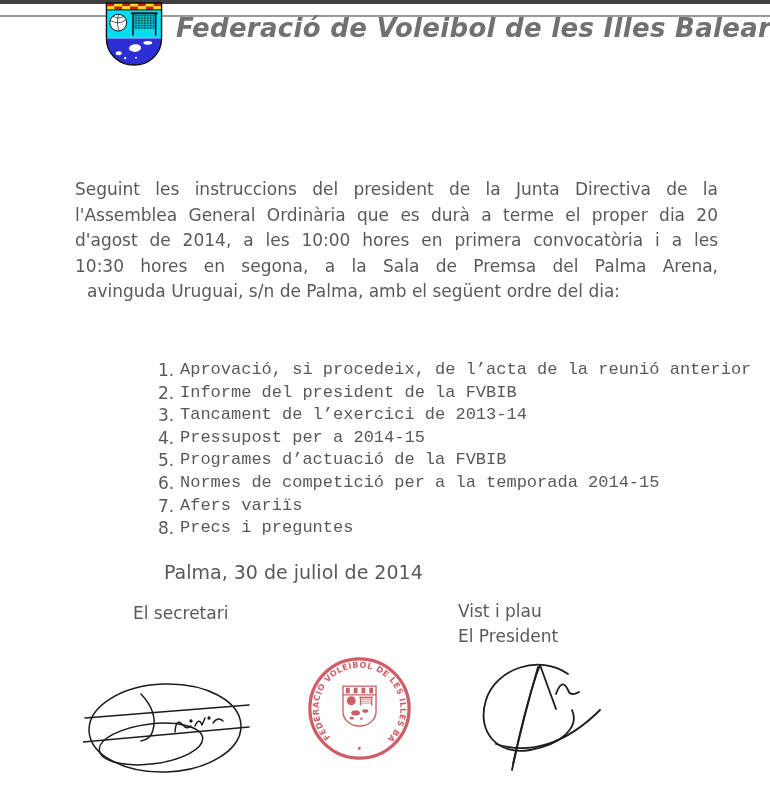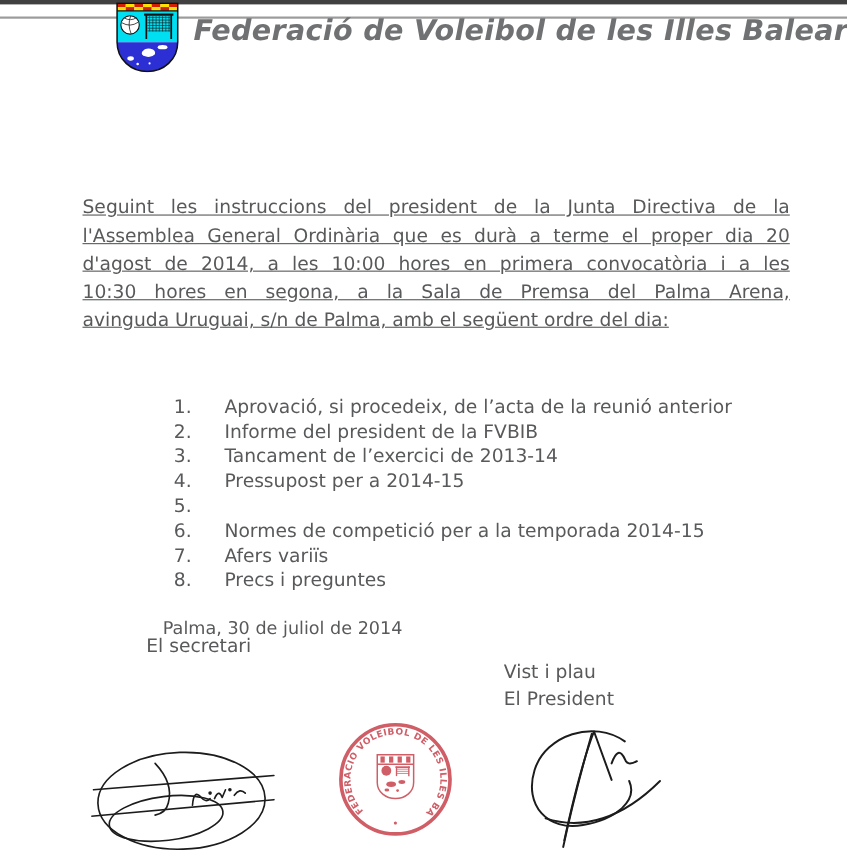--- a/index.html
+++ b/index.html
@@ -8,29 +8,29 @@
     font-family:"DejaVu Sans","Liberation Sans",sans-serif;
   }
   .top-bar{position:absolute;left:0;top:0;width:770px;height:4px;background:var(--top-bar,#404040);}
   .header-rule{position:absolute;left:0;top:15px;width:770px;height:2px;background:var(--rule,#9b9b9b);}
   .logo{position:absolute;left:105px;top:2px;}
   .title{
     position:absolute;left:176px;top:13px;white-space:nowrap;
     font-size:26px;font-style:italic;font-weight:bold;color:var(--title,#6f7173);letter-spacing:.3px;
   }
   .paragraph{position:absolute;left:75px;top:177px;width:643px;font-size:17px;line-height:25.5px;color:var(--body-text,#58595b);}
-  .pline{text-align:justify;text-align-last:justify;text-decoration:underline;}
-  .pline:last-child{text-align-last:left;}
+  .pline{text-align:justify;text-align-last:justify;}
+  .pline:last-child{text-align-last:left;margin-left:12px;}
   .agenda{position:absolute;left:158px;top:359px;font-size:17px;line-height:22.6px;color:var(--body-text,#58595b);}
   .agenda-item{display:flex;}
   .agenda-num{flex:none;width:22px;}
-  .agenda-txt{margin-left:24px;white-space:nowrap;}
-  .dateline{position:absolute;left:148px;top:561px;font-size:16px;color:var(--body-text,#58595b);}
+  .agenda-txt{margin-left:0;white-space:nowrap;font-family:Liberation Mono, monospace;}
+  .dateline{position:absolute;left:164px;top:561px;font-size:19px;color:var(--body-text,#58595b);}
   .sig-label{position:absolute;font-size:17px;color:var(--body-text,#58595b);white-space:nowrap;}
-  .sig-secretary{left:133px;top:578px;text-align:center;}
+  .sig-secretary{left:133px;top:603px;text-align:center;}
   .sig-vist{left:458px;top:601px;}
   .sig-president{left:458px;top:626px;text-align:center;}
   .sig-left{position:absolute;left:83px;top:678px;}
   .stamp{position:absolute;left:306px;top:655px;}
   .sig-right{position:absolute;left:468px;top:652px;}
   .ink{stroke:var(--ink,#1c1c1c);fill:none;stroke-linecap:round;stroke-linejoin:round;}
 </style>
 </head>
 <body>
 
@@ -106,20 +106,21 @@
       <div class="agenda-item">
       <span class="agenda-num">3.</span>
       <span class="agenda-txt">Tancament de l’exercici de 2013-14</span>
     </div>
       <div class="agenda-item">
       <span class="agenda-num">4.</span>
       <span class="agenda-txt">Pressupost per a 2014-15</span>
     </div>
       <div class="agenda-item">
       <span class="agenda-num">5.</span>
+      <span class="agenda-txt">Programes d’actuació de la FVBIB</span>
     </div>
       <div class="agenda-item">
       <span class="agenda-num">6.</span>
       <span class="agenda-txt">Normes de competició per a la temporada 2014-15</span>
     </div>
       <div class="agenda-item">
       <span class="agenda-num">7.</span>
       <span class="agenda-txt">Afers variïs</span>
     </div>
       <div class="agenda-item">

